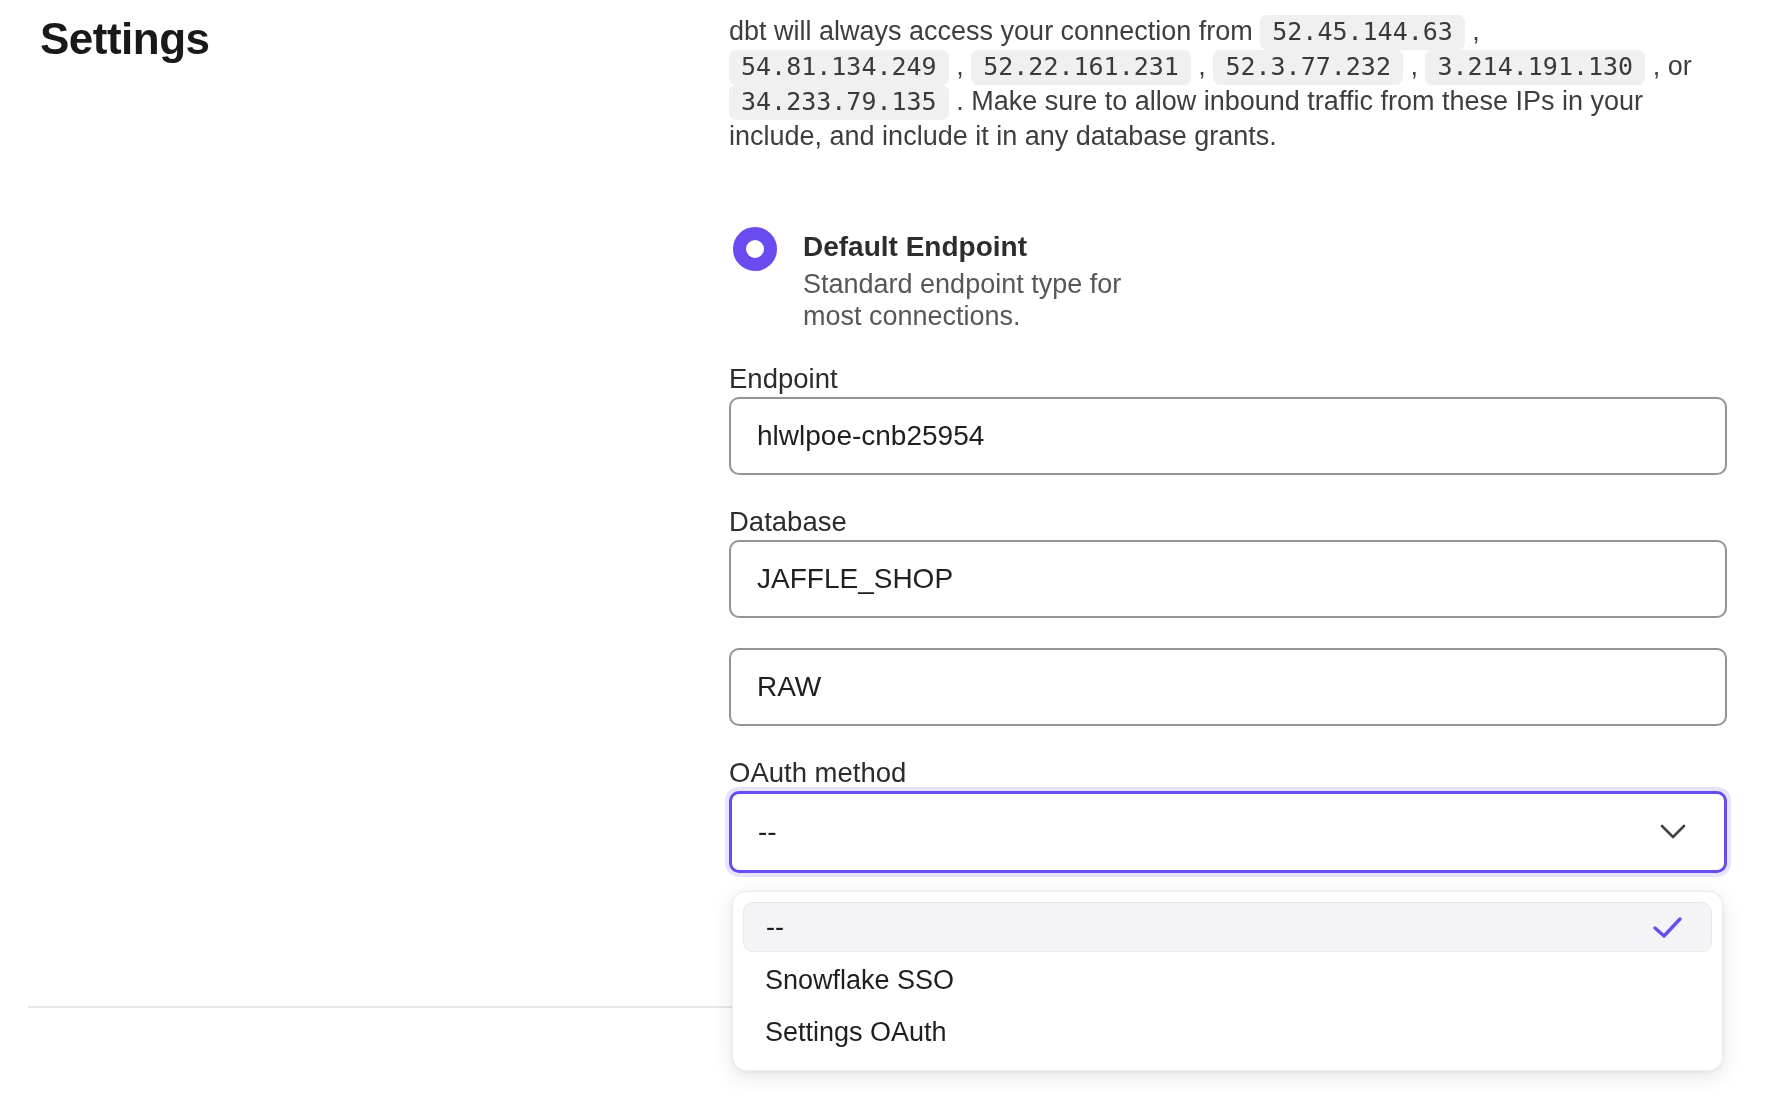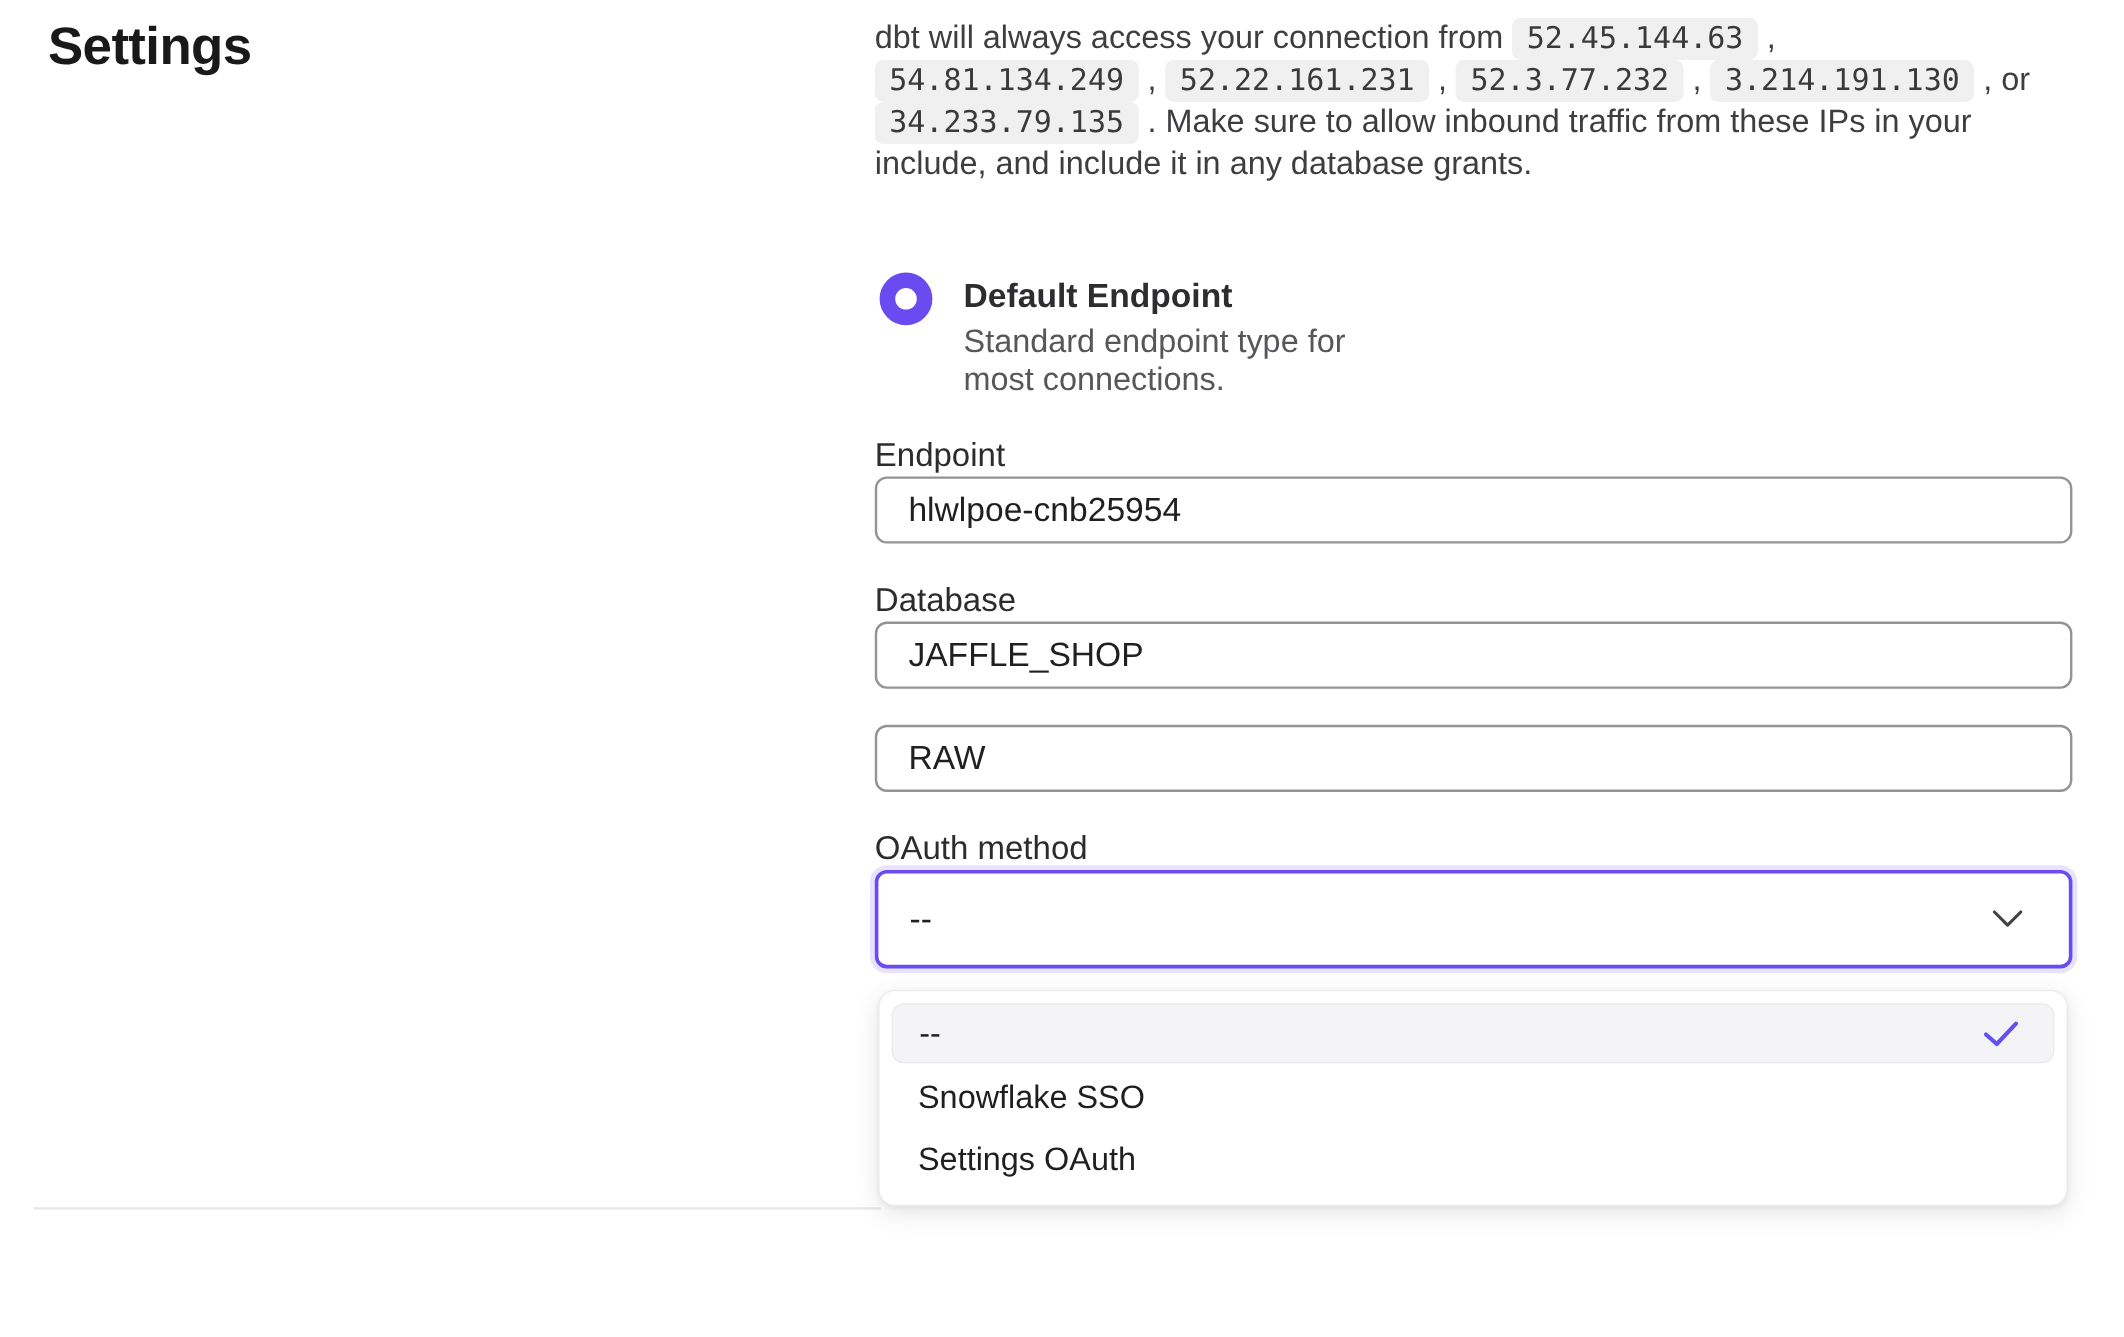--- a/index.html
+++ b/index.html
@@ -67,21 +67,21 @@
   .endpoint-option.second .endpoint-desc { max-width: 300px; }
 
   
   .field { margin-top: 30px; }
   .field:first-of-type { margin-top: 32px; }
   .field-label {
     font-size: 27.5px; font-weight: 500; color: #2c2c2e;
     line-height: 33px; margin-bottom: 2px; display: block;
   }
   .text-input {
-    width: 100%; height: 56px;
+    width: 100%; height: 78px;
     border: 2px solid #939398; border-radius: 10px;
     padding: 0 26px; font-size: 28px; color: #202023;
     font-family: "Liberation Sans", sans-serif;
     background: #ffffff; outline: none;
   }
 
   
   .select-wrap { position: relative; }
   .select-box {
     width: 100%; height: 82px;

